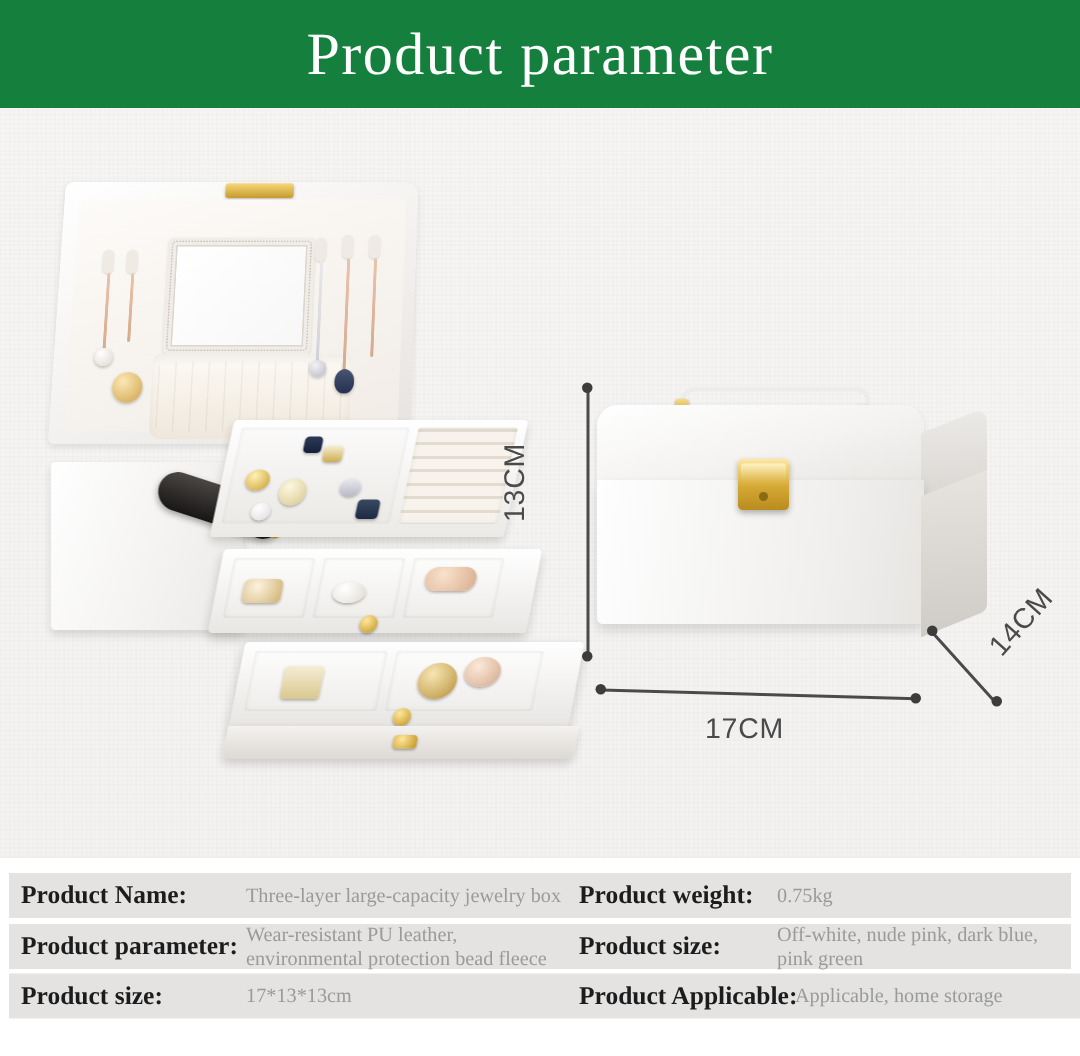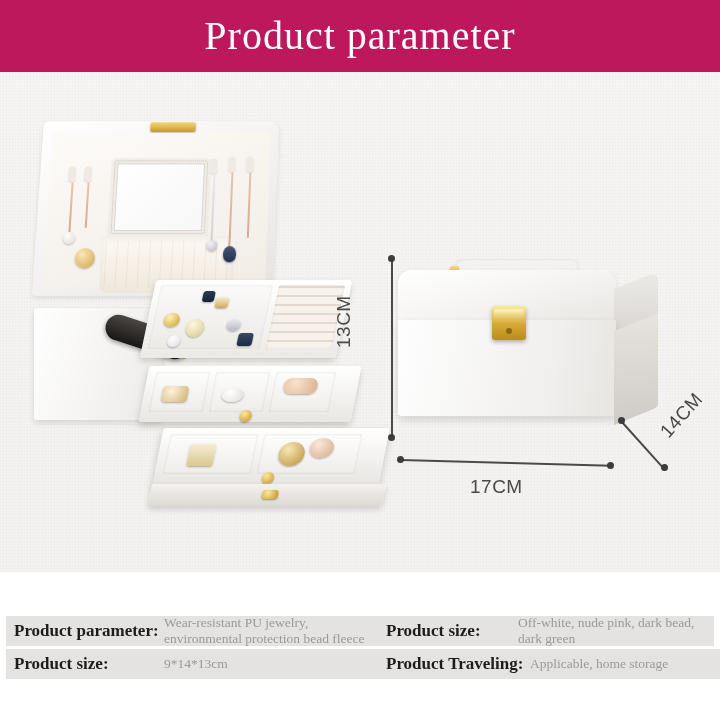--- a/index.html
+++ b/index.html
@@ -7,21 +7,21 @@
     width:720px;height:704px;overflow:hidden;
     background:#ffffff;
     font-family:"Liberation Serif",serif;
     position:relative;
   }
   #page{position:relative;width:720px;height:704px;overflow:hidden;background:#fbfafa;}
 
   
   .header{
     position:absolute;left:0;top:0;width:720px;height:72px;
-    background:#be185d;
+    background:#15803d;
     display:flex;align-items:center;justify-content:center;
   }
   .header-title{
     color:#ffffff;font-family:"Liberation Serif",serif;
     font-size:40px;font-weight:400;letter-spacing:1px;line-height:1;
     white-space:nowrap;
   }
 
   
   .photo{
@@ -346,37 +346,47 @@
     <div class="dimlabel" style="left:470px;top:404px;">17CM</div>
 
     <div class="dimline" style="left:621px;top:348px;width:64px;height:2px;transform:rotate(48deg);transform-origin:left center;"></div>
     <div class="dot" style="left:618px;top:345px;"></div>
     <div class="dot" style="left:661px;top:392px;"></div>
     <div class="dimlabel" style="left:664px;top:352px;transform:rotate(-48deg);transform-origin:left center;">14CM</div>
   </div>
 
   <div class="spec">
 
+    <div class="spec-row r0">
+      <div class="cellgroup left">
+        <div class="lbl">Product Name:</div>
+        <div class="val w-left">Three-layer large-capacity jewelry box</div>
+      </div>
+      <div class="cellgroup right">
+        <div class="lbl">Product weight:</div>
+        <div class="val w-right">0.75kg</div>
+      </div>
+    </div>
 
     <div class="spec-row r1">
       <div class="cellgroup left">
         <div class="lbl">Product parameter:</div>
-        <div class="val w-left">Wear-resistant PU jewelry, environmental protection bead fleece</div>
+        <div class="val w-left">Wear-resistant PU leather, environmental protection bead fleece</div>
       </div>
       <div class="cellgroup right">
         <div class="lbl">Product size:</div>
-        <div class="val w-right">Off-white, nude pink, dark bead, dark green</div>
+        <div class="val w-right">Off-white, nude pink, dark blue, pink green</div>
       </div>
     </div>
 
     <div class="spec-row r2">
       <div class="cellgroup left">
         <div class="lbl">Product size:</div>
-        <div class="val w-left">9*14*13cm</div>
+        <div class="val w-left">17*13*13cm</div>
       </div>
       <div class="cellgroup right">
-        <div class="lbl">Product Traveling:</div>
+        <div class="lbl">Product Applicable:</div>
         <div class="val applic">Applicable, home storage</div>
       </div>
     </div>
 
   </div>
 </div>
 
 </body></html>

